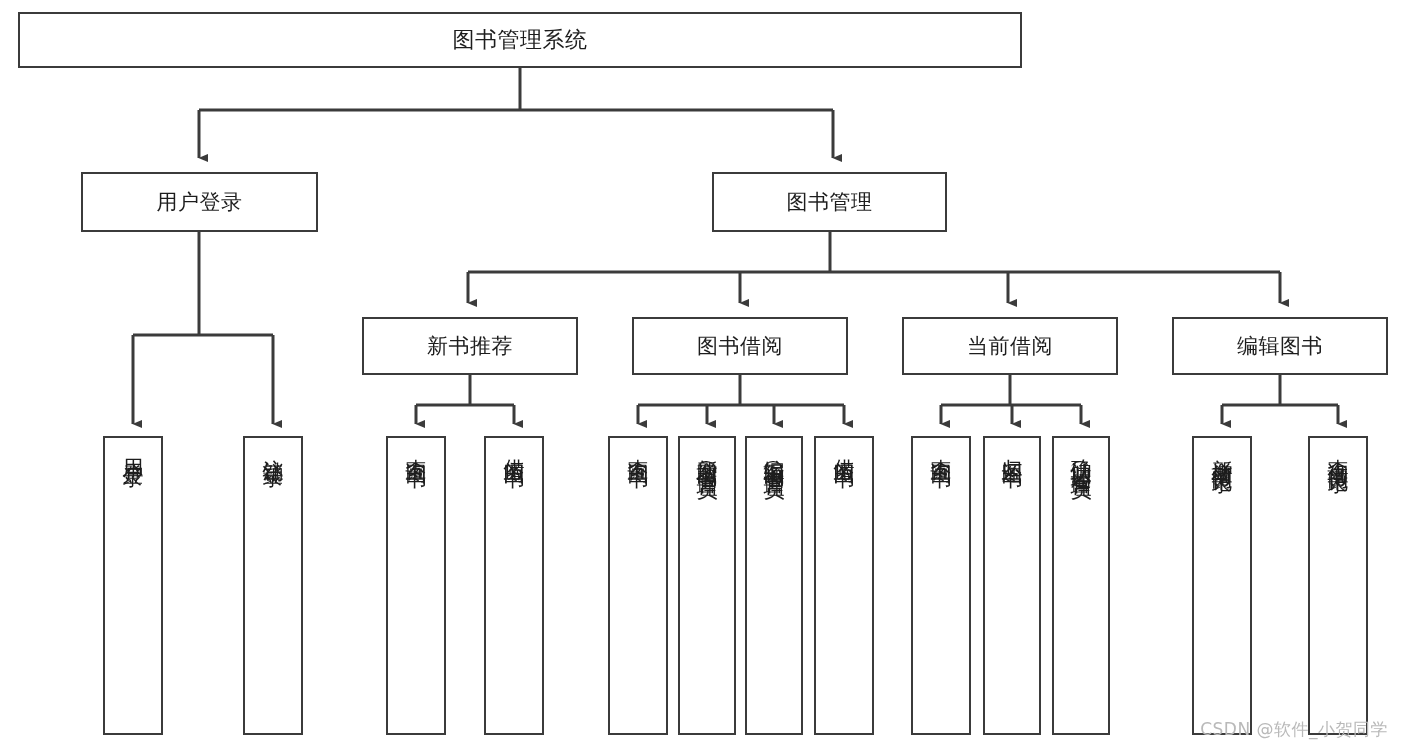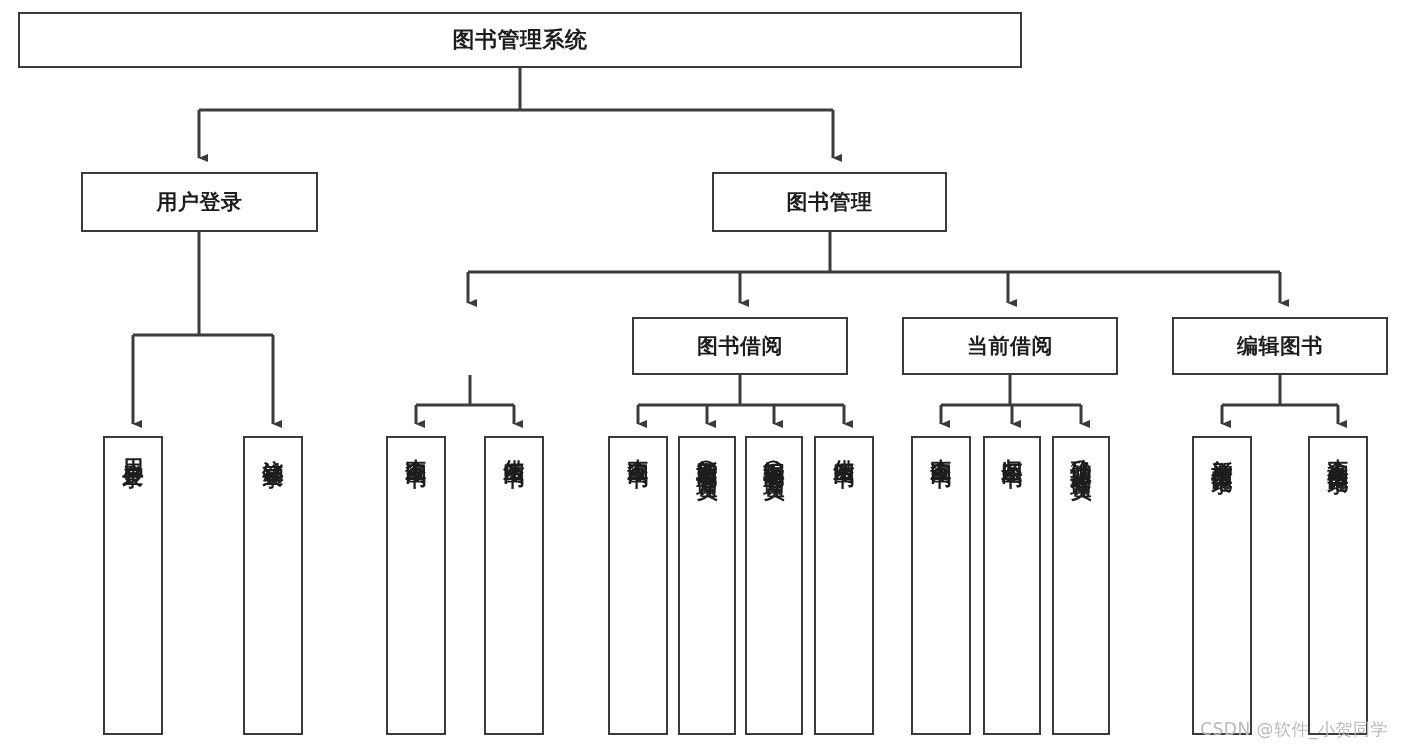--- a/index.html
+++ b/index.html
@@ -33,21 +33,20 @@
     align-items: center;
     justify-content: center;
     color: #1d1d1d;
     z-index: 2;
   }
   .node-label {
     display: block;
     line-height: 1.18;
     letter-spacing: 0.5px;
     white-space: nowrap;
-    font-weight: bold;
   }
   
   .h-node .node-label {
     font-size: 21px;
   }
   .h-node.root .node-label {
     font-size: 22px;
   }
   
   .v-node {
@@ -135,20 +134,23 @@
     <span class="node-label">图书管理系统</span>
   </div>
 
   <div class="node h-node" style="left:81px; top:172px; width:237px; height:60px;">
     <span class="node-label">用户登录</span>
   </div>
   <div class="node h-node" style="left:712px; top:172px; width:235px; height:60px;align-items:center;">
     <span class="node-label">图书管理</span>
   </div>
 
+  <div class="node h-node" style="left:362px; top:317px; width:216px; height:58px;">
+    <span class="node-label">新书推荐</span>
+  </div>
   <div class="node h-node" style="left:902px; top:317px; width:216px; height:58px;">
     <span class="node-label">当前借阅</span>
   </div>
   <div class="node h-node" style="left:632px; top:317px; width:216px; height:58px;">
     <span class="node-label">图书借阅</span>
   </div>
   <div class="node h-node" style="left:1172px; top:317px; width:216px; height:58px;">
     <span class="node-label">编辑图书</span>
   </div>
 

